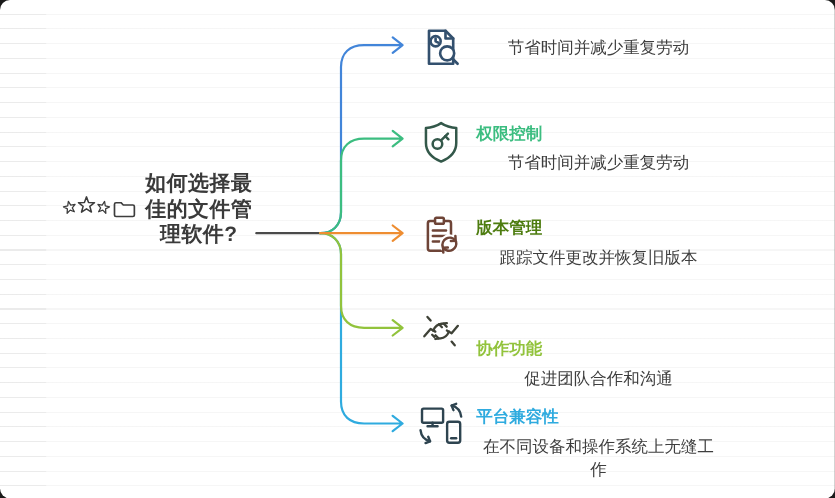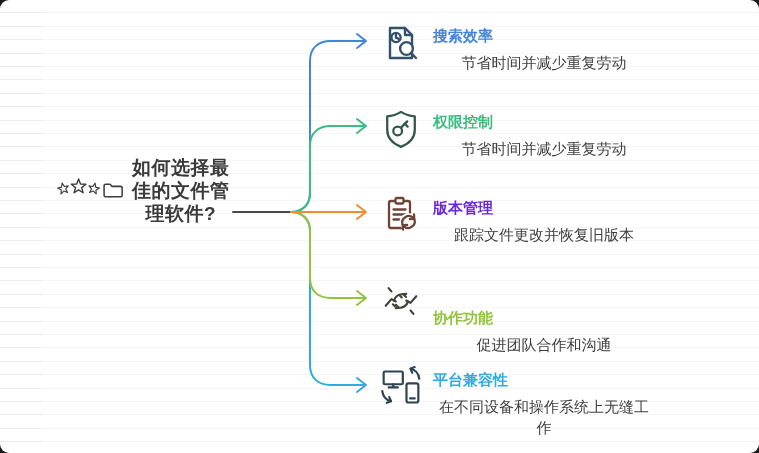--- a/index.html
+++ b/index.html
@@ -57,21 +57,20 @@
       <svg width="40" height="40" viewBox="0 0 40 40" fill="none" stroke-width="2.4" stroke-linejoin="round" stroke-linecap="round" stroke="#33506e">
         <path d="M9 35 V5 h15 l7 7 v23 z"></path>
         <path d="M24 5 v7 h7"></path>
         <circle cx="15" cy="14.5" r="4.6"></circle>
         <path d="M15 12 v2.6 l2.4 1.2"></path>
         <circle cx="25.5" cy="25.5" r="6.4" fill="#ffffff"></circle>
         <path d="M30.2 30.2 L35 35"></path>
       </svg>
     </div>
     <div class="branch-text">
-      <div class="branch-title" style="color: rgb(66, 133, 217);">搜索效率</div>
       <div class="branch-desc">节省时间并减少重复劳动</div>
     </div>
   </div>
 
   <div class="branch-row r2">
     <div class="branch-icon">
       <svg width="38" height="40" viewBox="0 0 40 42" fill="none" stroke-width="2.4" stroke-linejoin="round" stroke-linecap="round" stroke="#33584a">
         <path d="M20 3 C25 6.2 30 7.4 34.5 7.6 V22 c0 9 -6.5 14.5 -14.5 17.8 C12 36.5 5.5 31 5.5 22 V7.6 C10 7.4 15 6.2 20 3 z"></path>
         <circle cx="16.5" cy="23" r="4.6"></circle>
         <path d="M20 19.5 L26.5 13"></path>
@@ -91,21 +90,21 @@
         <rect x="14.5" y="3" width="8" height="5.5" rx="1.2" fill="#ffffff"></rect>
         <path d="M12.5 14.5 h12 M12.5 19.5 h12 M12.5 24.5 h6"></path>
         <circle cx="27.5" cy="27" r="9" fill="#ffffff" stroke="none"></circle>
         <path d="M21.5 29.5 a6.6 6.6 0 0 1 11.2 -6.3"></path>
         <path d="M33 19.5 l0.2 4.3 -4.3 0.2"></path>
         <path d="M33.5 24.5 a6.6 6.6 0 0 1 -11.2 6.3"></path>
         <path d="M22 34.5 l-0.2 -4.3 4.3 -0.2"></path>
       </svg>
     </div>
     <div class="branch-text">
-      <div class="branch-title" style="color: #6d28d9;">版本管理</div>
+      <div class="branch-title" style="color: #4d7c0f;">版本管理</div>
       <div class="branch-desc">跟踪文件更改并恢复旧版本</div>
     </div>
   </div>
 
   <div class="branch-row r4">
     <div class="branch-icon">
       <svg width="42" height="40" viewBox="0 0 44 40" fill="none" stroke-width="2.2" stroke-linejoin="round" stroke-linecap="round" stroke="#3f4237">
         <path d="M6 25 l6 -7 4.5 2.5"></path>
         <path d="M38 15 l-6 7 -4.5 -2.5"></path>
         <path d="M14.5 19.5 q2.5 -6 8 -6.5 l5 -.5"></path>

